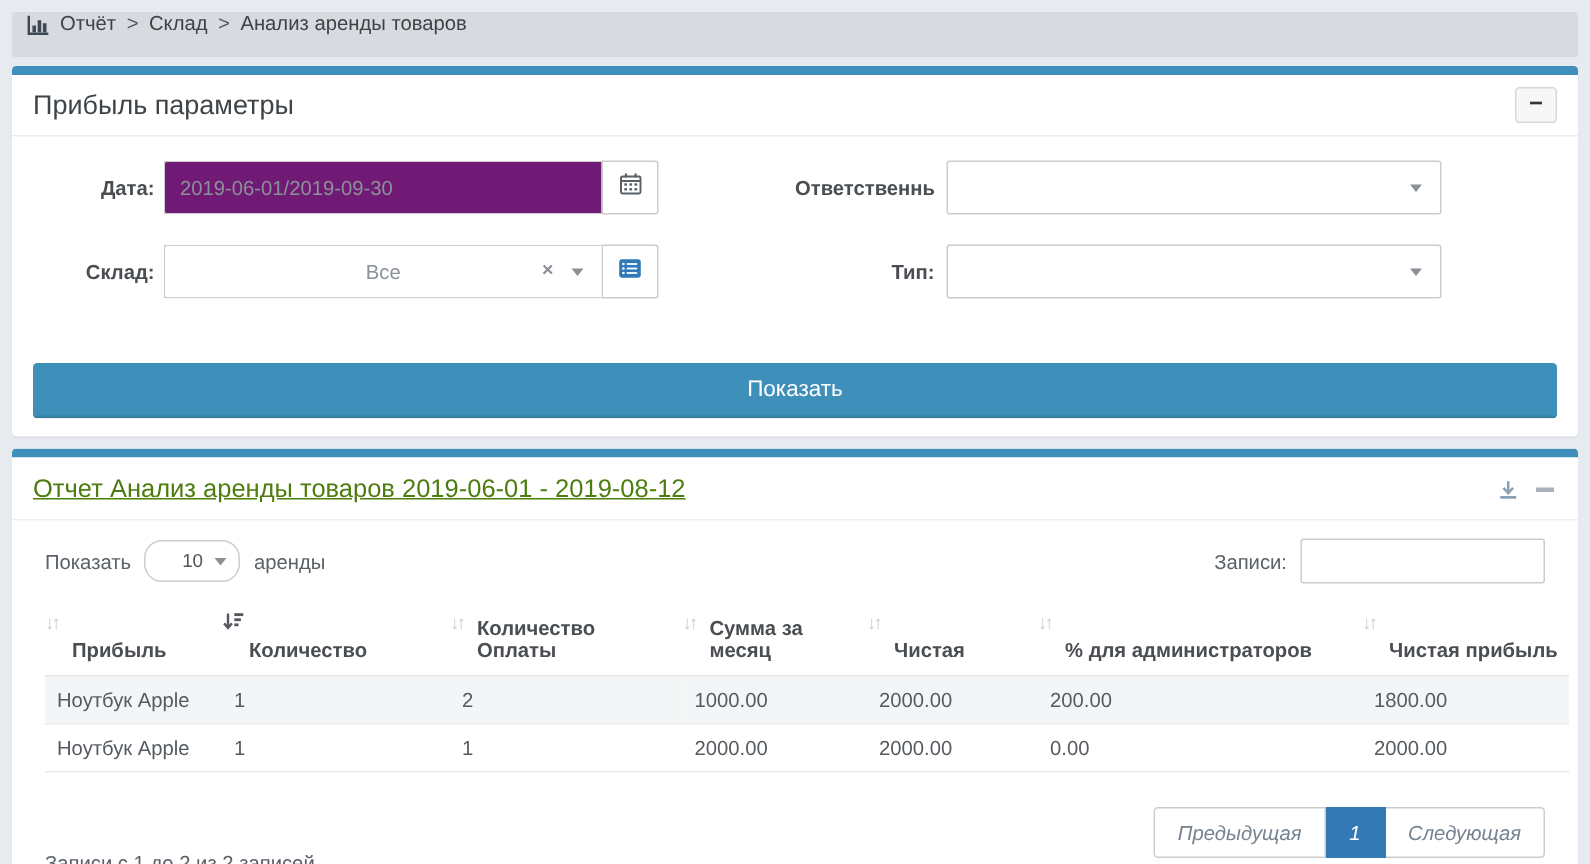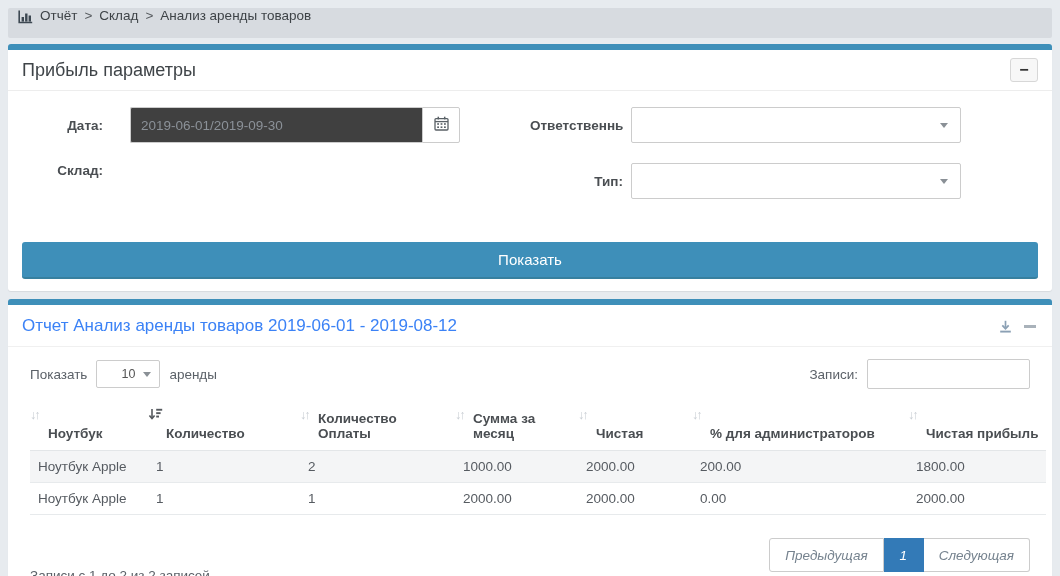--- a/index.html
+++ b/index.html
@@ -35,30 +35,30 @@
     width: 28px; height: 24px; background: #f7f7f7; border: 1px solid #d7d7d7;
     border-radius: 3px; display: flex; align-items: center; justify-content: center;
     color: #333; font-size: 16px; font-weight: bold; cursor: pointer; line-height: 1;
   }
 
   .form-area { padding: 16px 14px 12px; }
   .form-grid { display: grid; grid-template-columns: 1fr 1fr; }
   .form-row { display: flex; align-items: center; margin-bottom: 20px; }
   .flabel {
     width: 81px; text-align: right; font-weight: bold; font-size: 13.5px;
-    color: #4a4e52; margin-right: 27px; white-space: nowrap; flex: none;
+    color: #4a4e52; margin-right: 6px; white-space: nowrap; flex: none;
   }
   .flabel.r { width: 93px; margin-right: 8px; }
   .flabel.cliptext { text-align: left; overflow: hidden; }
 
   .input-group { display: flex; width: 330px; height: 36px; }
   .text-input {
     flex: 1; min-width: 0; border: 1px solid #ccc; border-right: 0;
     border-radius: 2px 0 0 2px; padding: 0 10px; font-size: 13.5px;
-    color: #8b9198; background: #404040; outline: none;
+    color: #8b9198; background: #701a75; outline: none;
     font-family: "Liberation Sans", sans-serif;
   }
   .addon-btn {
     width: 38px; border: 1px solid #ccc; background: #fff; flex: none;
     display: flex; align-items: center; justify-content: center;
     border-radius: 0 2px 2px 0; cursor: pointer;
   }
   .select-box {
     flex: 1; position: relative; border: 1px solid #ccc; border-right: 0;
     background: #fff; display: flex; align-items: center; justify-content: center;
@@ -83,30 +83,30 @@
     background: #3e8fb9; border: none; border-bottom: 2px solid #37809f;
     border-radius: 3px; color: #fff; font-size: 15px; cursor: pointer;
     font-family: "Liberation Sans", sans-serif;
   }
 
   
   .p2-head {
     display: flex; justify-content: space-between; align-items: center;
     padding: 11px 16px 10px 14px; border-bottom: 1px solid #f0f0f0;
   }
-  .p2-title { font-size: 17px; color: #3b82f6; }
+  .p2-title { font-size: 17px; color: #4d7c0f; text-decoration: underline; }
   .p2-tools { display: flex; align-items: center; gap: 12px; }
   .mini-minus { width: 12px; height: 3px; background: #a9b2ba; cursor: pointer; }
   .dl-btn { display: inline-flex; cursor: pointer; }
 
   .dt-wrap { padding: 12px 22px 0; }
   .dt-controls { display: flex; justify-content: space-between; align-items: center; margin-bottom: 12px; }
   .len-group { display: flex; align-items: center; gap: 9px; font-size: 13.5px; color: #5b6168; }
   .len-select {
-    width: 64px; height: 28px; border: 1px solid #ccc; border-radius: 2px;
+    width: 64px; height: 28px; border: 1px solid #ccc; border-radius: 12px;
     position: relative; display: flex; align-items: center; justify-content: center;
     font-size: 12.5px; color: #555; cursor: pointer; background: #fff;
   }
   .len-select .caret { right: 8px; }
   .search-group { display: flex; align-items: center; gap: 9px; font-size: 13.5px; color: #5b6168; }
   .search-input {
     width: 163px; height: 30px; border: 1px solid #ccc; border-radius: 2px;
     padding: 0 8px; font-size: 13px; color: #555; outline: none;
     font-family: "Liberation Sans", sans-serif;
   }
@@ -190,20 +190,40 @@
                   <rect x="3.2" y="10.4" width="1.8" height="1.6" fill="#596066"></rect>
                   <rect x="6.6" y="10.4" width="1.8" height="1.6" fill="#596066"></rect>
                   <rect x="10" y="10.4" width="1.8" height="1.6" fill="#596066"></rect>
                 </svg>
               </span>
             </div>
           </div>
         </div>
         <div class="form-row">
           <div class="flabel">Склад:</div>
+          <div class="input-group">
+            <div class="select-box">
+              <span>Все</span>
+              <span class="clear-x">×</span>
+              <span class="caret"></span>
+            </div>
+            <div class="addon-btn">
+              <span>
+                <svg width="16" height="14" viewBox="0 0 16 14">
+                  <rect x="0.8" y="0.8" width="14.4" height="12.4" rx="2" fill="#2f79b9"></rect>
+                  <circle cx="3.6" cy="4" r="0.9" fill="#fff"></circle>
+                  <circle cx="3.6" cy="7" r="0.9" fill="#fff"></circle>
+                  <circle cx="3.6" cy="10" r="0.9" fill="#fff"></circle>
+                  <line x1="5.8" y1="4" x2="12.8" y2="4" stroke="#fff" stroke-width="1.2"></line>
+                  <line x1="5.8" y1="7" x2="12.8" y2="7" stroke="#fff" stroke-width="1.2"></line>
+                  <line x1="5.8" y1="10" x2="12.8" y2="10" stroke="#fff" stroke-width="1.2"></line>
+                </svg>
+              </span>
+            </div>
+          </div>
         </div>
       </div>
 
       <div>
         <div class="form-row">
           <div class="flabel r cliptext">Ответственный:</div>
           <div class="select-plain">
             <span></span>
             <span class="caret"></span>
           </div>
@@ -259,21 +279,21 @@
           <col style="width:155px">
         <col style="width:123px">
           <col style="width:114px">
           <col style="width:216px">
           <col style="width:138px">
       </colgroup>
       <thead>
         <tr>
           <th>
             <span class="sort-both">↓↑</span>
-            <span>Ноутбук</span>
+            <span>Прибыль</span>
           </th>
           <th>
             <span class="sort-active">
               <svg width="15" height="13" viewBox="0 0 15 13">
                 <line x1="4" y1="1" x2="4" y2="10.3" stroke="#55595e" stroke-width="1.6"></line>
                 <path d="M1.4 7.6 L4 10.6 L6.6 7.6" fill="none" stroke="#55595e" stroke-width="1.6"></path>
                 <rect x="8.2" y="0.8" width="6" height="1.9" fill="#55595e"></rect>
                 <rect x="8.2" y="4.2" width="4.4" height="1.9" fill="#55595e"></rect>
                 <rect x="8.2" y="7.6" width="2.8" height="1.9" fill="#55595e"></rect>
               </svg>

